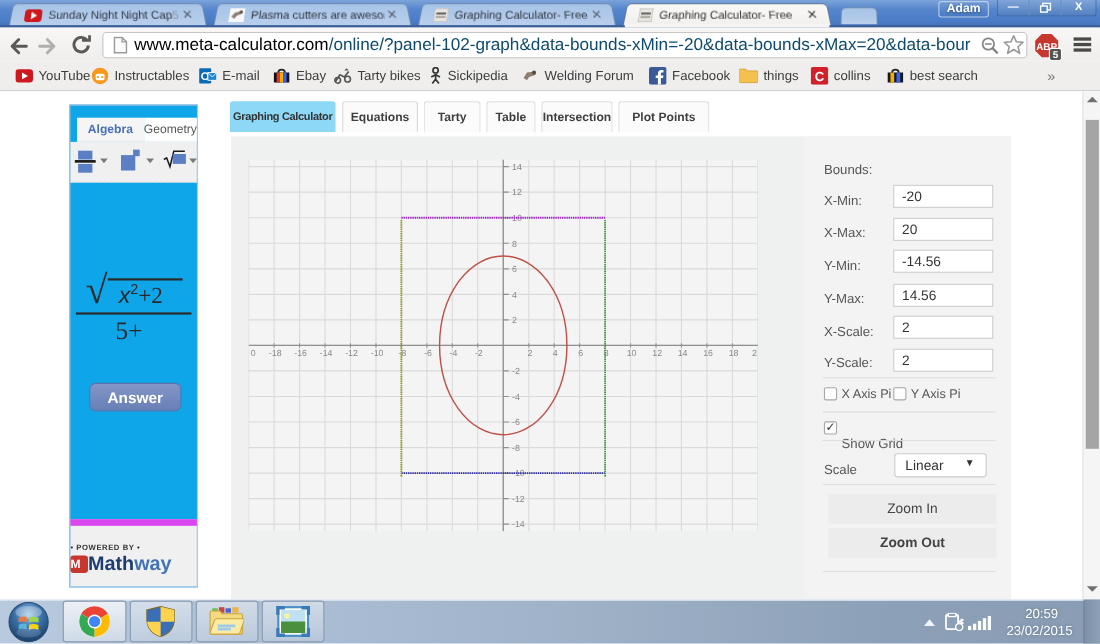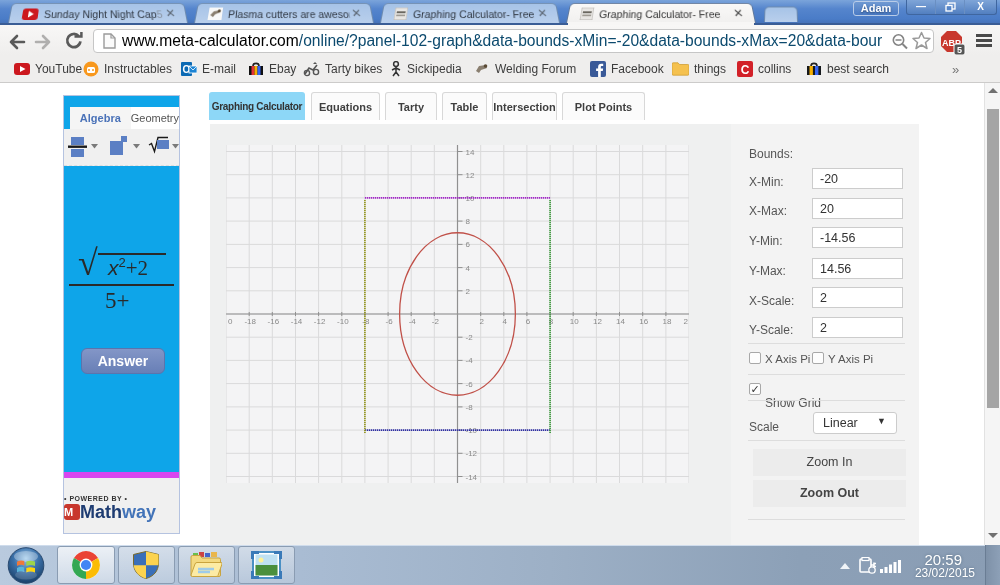--- a/index.html
+++ b/index.html
@@ -444,15 +444,15 @@
   <path d="M12 8 H15 M15 5.5 V10.5 M15 6.5 H17 M15 9.5 H17" stroke="#fff" stroke-width="1.6"></path>
   <circle cx="13" cy="13" r="3.2" fill="#8a9db4" stroke="#fff" stroke-width="1.3"></circle>
 </svg>
 <svg class="abs" style="left:880px;top:560px;" width="21" height="13" viewBox="0 0 21 13">
   <rect x="0" y="9" width="3" height="4" fill="#fff"></rect>
     <rect x="4.5" y="7" width="3" height="6" fill="#fff"></rect>
     <rect x="9" y="4.5" width="3" height="8.5" fill="#fff"></rect>
     <rect x="13.5" y="2" width="3" height="11" fill="#fff"></rect>
     <rect x="18" y="0" width="3" height="13" fill="#fff"></rect>
 </svg>
-<div class="abs" style="left:900px;top:551px;width:62px;text-align:right;font-size:15px;color:#fff;text-shadow:0 0 3px #5a7086;">20:59</div>
+<div class="abs" style="left:900px;top:551px;width:62px;text-align:right;font-size:12px;color:#fff;text-shadow:0 0 3px #5a7086;">20:59</div>
 <div class="abs" style="left:900px;top:566px;width:75px;text-align:right;font-size:12px;color:#fff;text-shadow:0 0 3px #5a7086;">23/02/2015</div>
 <div class="abs" style="left:985px;top:545px;width:15px;height:40px;background:linear-gradient(to right,#7e91a8,#8da0b7);border-left:1px solid #6a7d94;"></div>
 
 </body></html>

